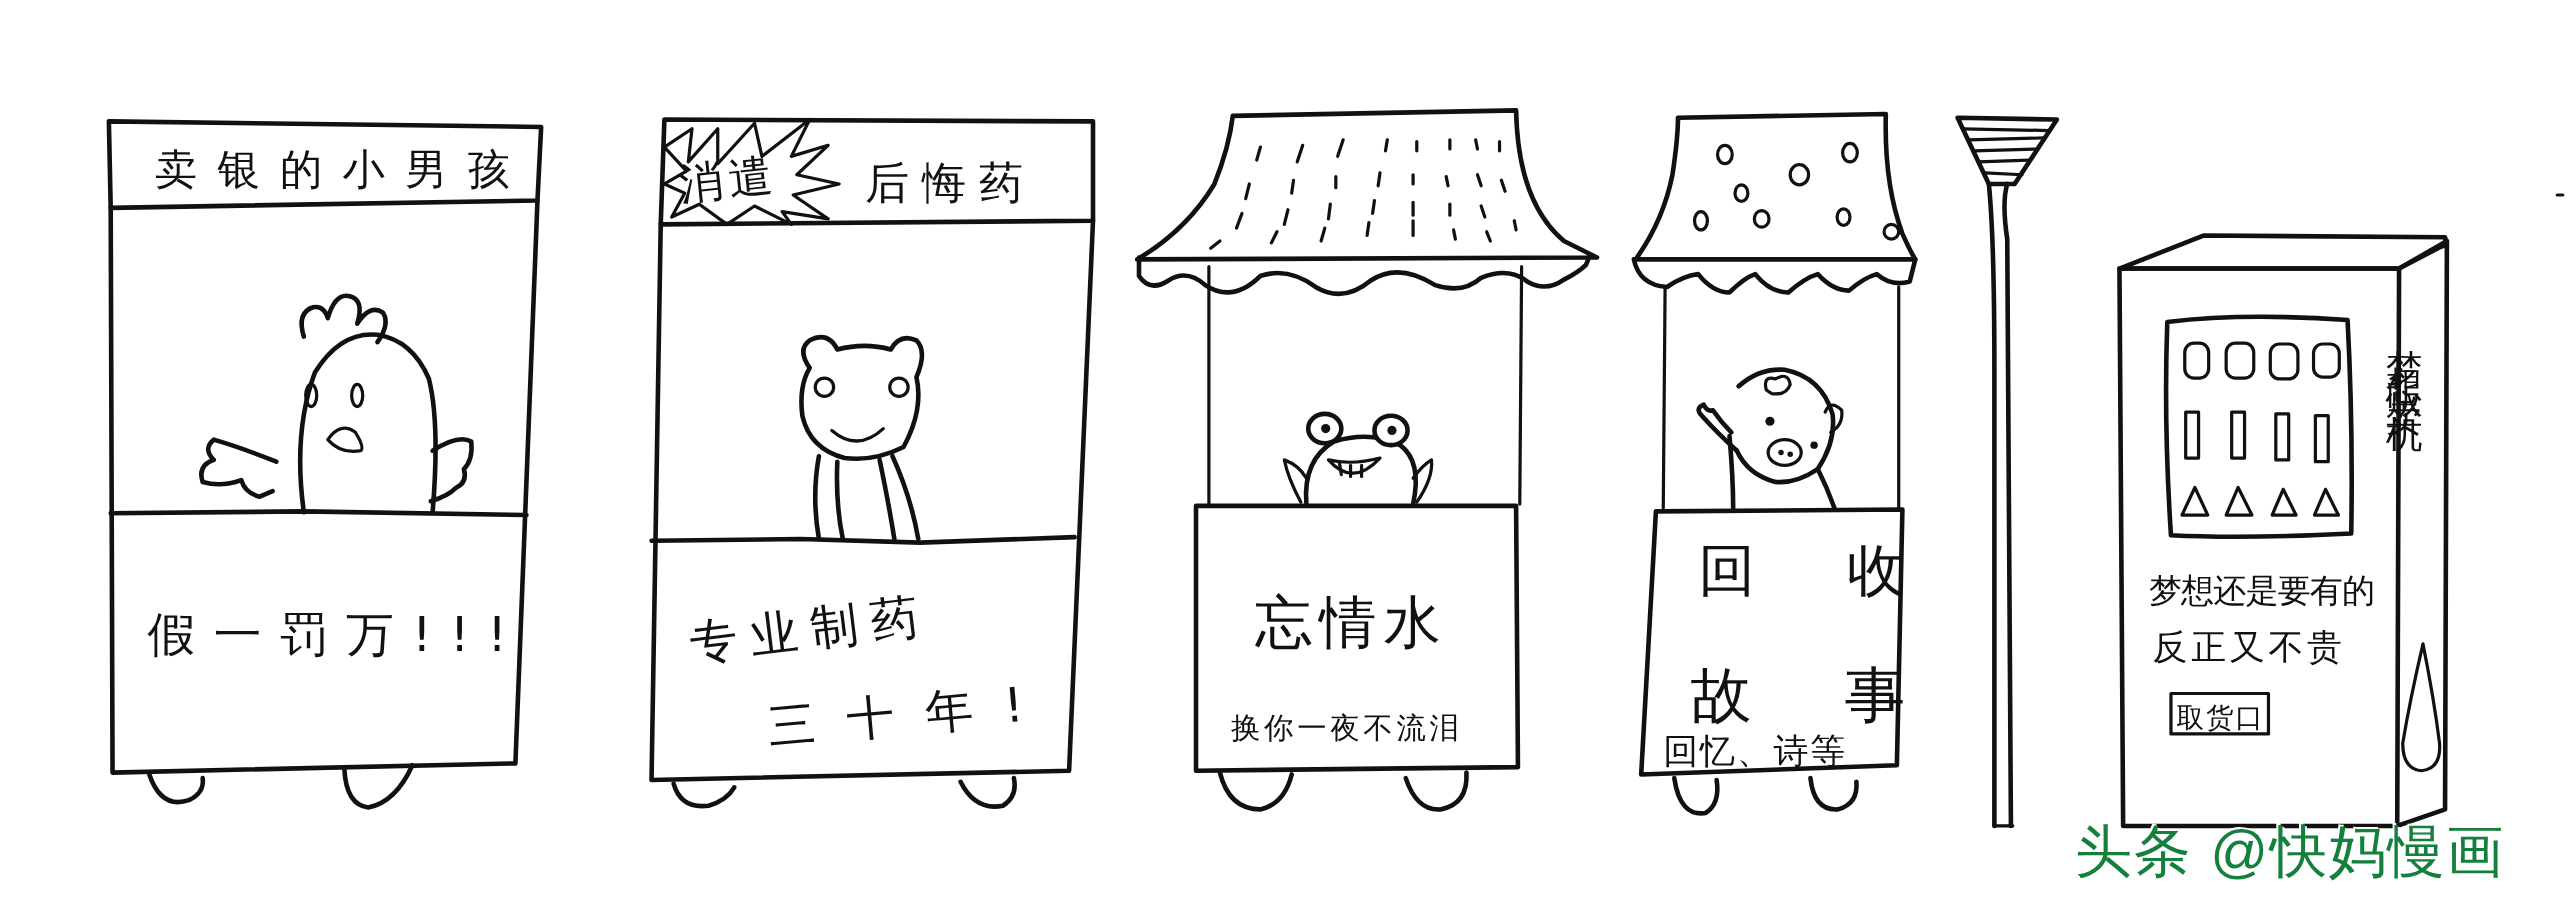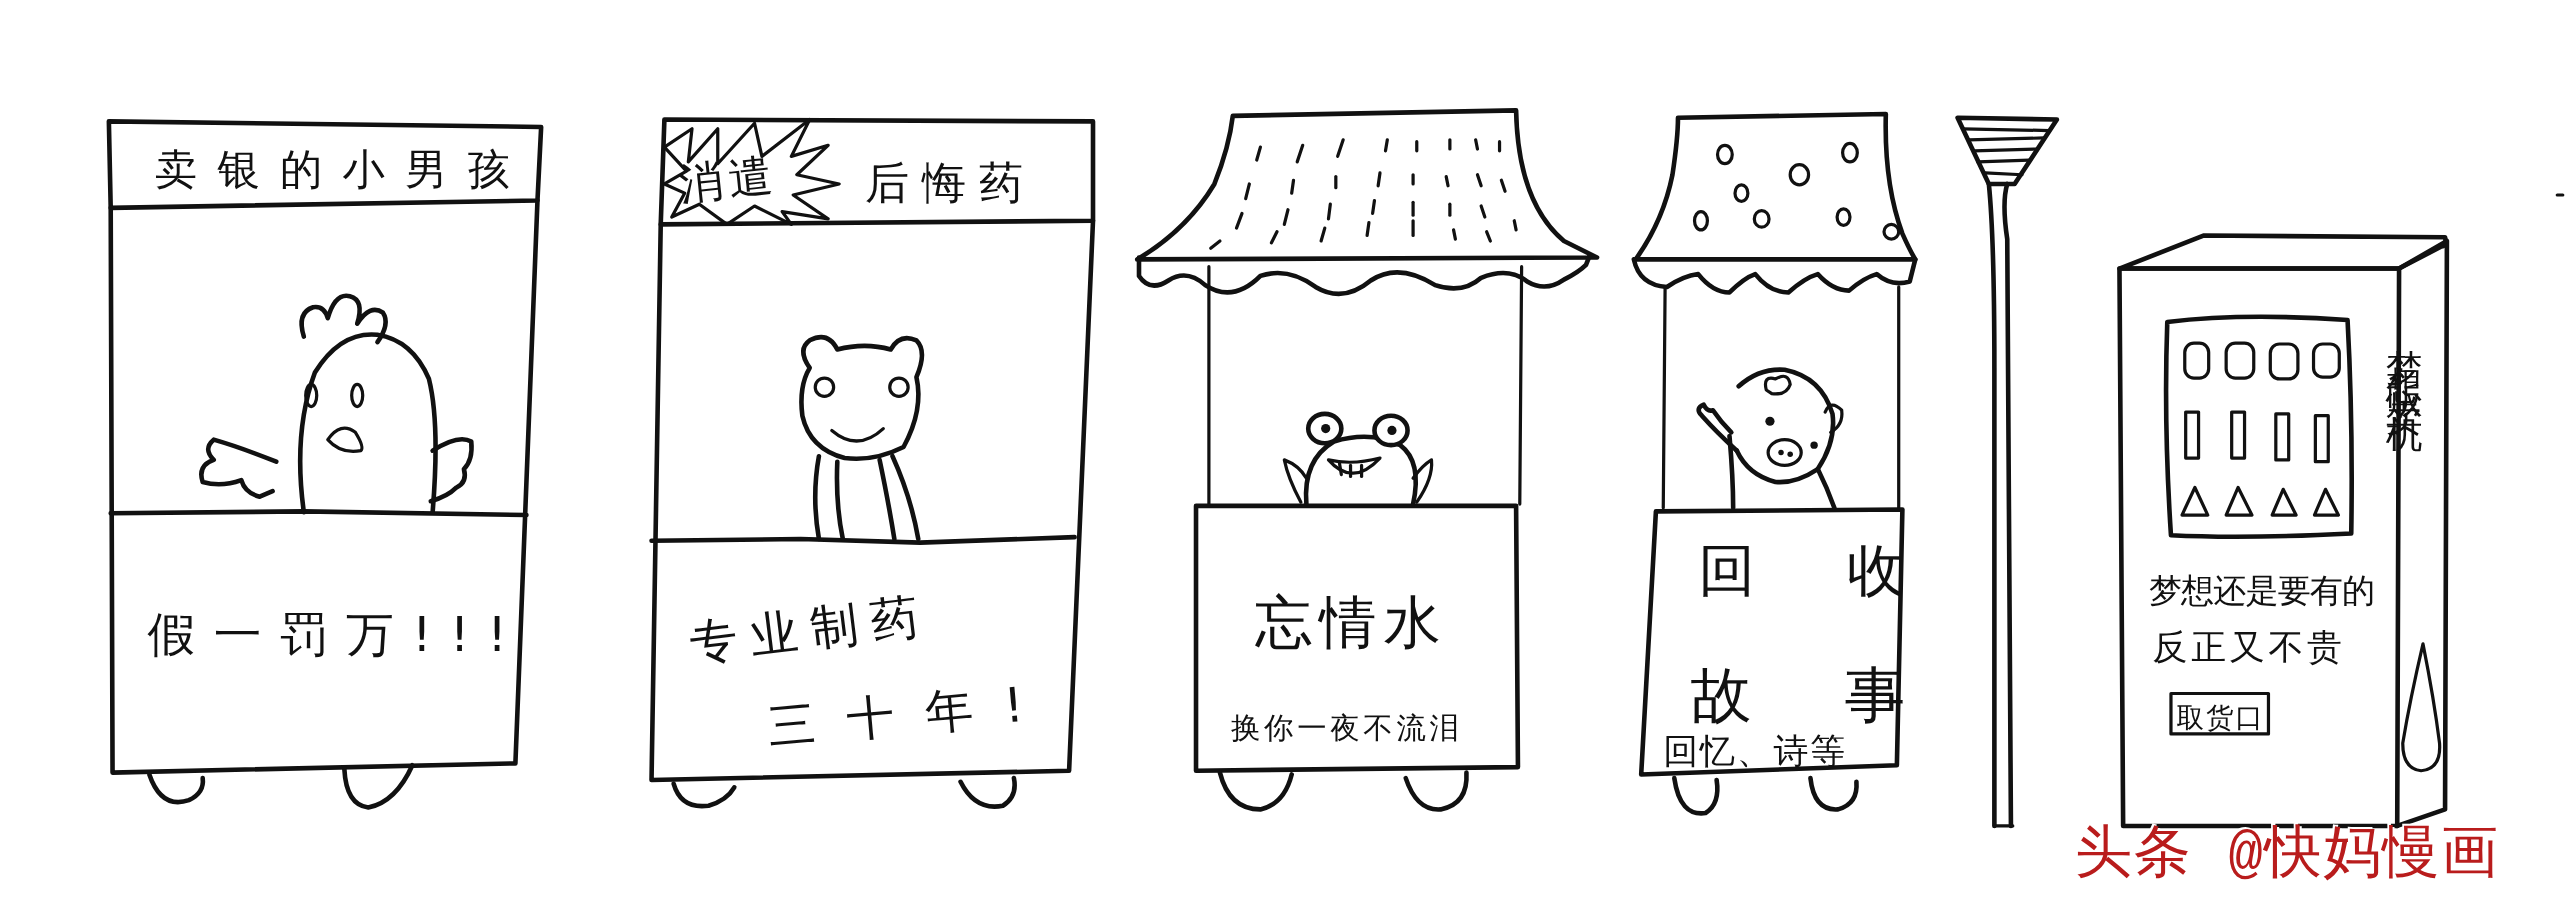--- a/index.html
+++ b/index.html
@@ -2,21 +2,21 @@
 <html style="font-size:14.7px"><head>
   <meta charset="utf-8">
   <style>
     html, body { margin: 0; padding: 0; background: #ffffff; }
     body { width: 2576px; height: 917px; position: relative; overflow: hidden; font-family: "DejaVu Sans", sans-serif; }
     svg.scene { position: absolute; left: 0; top: 0; }
     .ink { fill: none; stroke: #111; stroke-width: 5; stroke-linecap: round; stroke-linejoin: round; }
     .ink-thin { fill: none; stroke: #111; stroke-width: 3.5; stroke-linecap: round; stroke-linejoin: round; }
     .fill-white { fill: #fff; stroke: #111; stroke-width: 5; stroke-linejoin: round; }
     .hand { font-family: "DejaVu Sans", sans-serif; fill: #111; font-weight: normal; }
-    .watermark { position: absolute; left: 2075px; top: 814px; font-family: Liberation Mono, monospace; font-size: 57px; color: #b91c1c; letter-spacing: 1.8px; text-shadow: 1.8px 1.8px 0 #fff, -1.8px -1.8px 0 #fff; }
+    .watermark { position: absolute; left: 2075px; top: 814px; font-family: Liberation Sans, sans-serif; font-size: 57px; color: #15803d; letter-spacing: 1.8px; text-shadow: 1.8px 1.8px 0 #fff, -1.8px -1.8px 0 #fff; }
   </style>
 </head>
 <body>
 
 <svg class="scene" width="2576" height="917" viewBox="0 0 2800 997" xmlns="http://www.w3.org/2000/svg">
 
   <g>
 
     <path class="ink" d="M118 132 L588 138 L584 218 L120 226 Z"></path>
 

